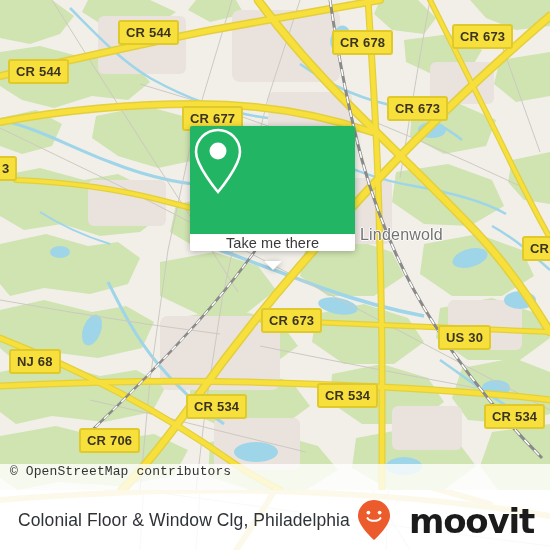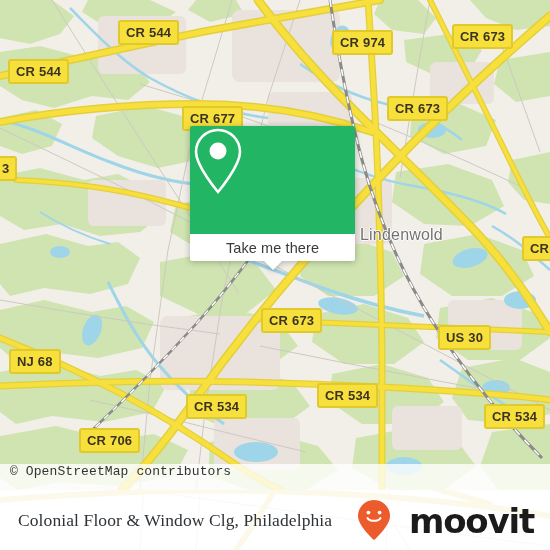--- a/index.html
+++ b/index.html
@@ -51,21 +51,21 @@
     position:absolute;left:190px;top:126px;width:165px;
     filter:drop-shadow(0 1px 3px rgba(0,0,0,.28));
   }
   .popup-top{
     height:108px;background:#22b563;
     border-radius:2px 2px 0 0;
     display:flex;align-items:center;justify-content:center;
   }
   .popup-pin{display:block;}
   .popup-bottom{
-    background:#ffffff;height:27px;
+    background:#ffffff;height:17px;
     display:flex;align-items:center;justify-content:center;
     border-radius:0 0 2px 2px;
   }
   .popup-bottom span{
     color:#3a3a3a;font-size:14.5px;letter-spacing:.1px;
   }
   .popup-tail{
     position:absolute;left:50%;top:135px;margin-left:-9px;
     width:0;height:0;
     border-left:9px solid transparent;
@@ -88,21 +88,21 @@
     position:absolute;left:0;top:490px;width:550px;height:60px;
     background:#ffffff;overflow:hidden;
   }
   .footer-watermark{position:absolute;left:0;top:-490px;opacity:.10;}
   .footer-inner{
     position:relative;width:100%;height:100%;
     display:flex;align-items:center;justify-content:space-between;
     box-sizing:border-box;padding:0 16px 0 18px;
   }
   .footer-title{
-    color:#2f3337;font-size:17.5px;letter-spacing:.1px;white-space:nowrap;font-family:Liberation Serif, serif;
+    color:#2f3337;font-size:17.5px;letter-spacing:.1px;white-space:nowrap;
   }
   .brand{display:flex;align-items:center;gap:18px;}
   .brand-word{
     color:#1b1b1b;font-size:34px;font-weight:bold;letter-spacing:-1.2px;
     line-height:1;position:relative;top:1px;
     font-family:"DejaVu Sans", sans-serif;
   }
 </style>
 </head>
 <body>
@@ -239,21 +239,21 @@
         <path stroke="#ffffff" stroke-width="1.4" stroke-dasharray="6 6" d="M286,204 C262,244 230,286 196,324 C160,364 122,402 86,436"></path>
       </g>
     </svg>
 
     <div>
       <div class="place-label" style="left:360px;top:226px;">Lindenwold</div>
     </div>
 
     <div>
       <div class="shield" style="left:118px;top:20px;">CR 544</div>
-      <div class="shield" style="left:332px;top:30px;">CR 974</div>
+      <div class="shield" style="left:332px;top:30px;">CR 678</div>
       <div class="shield" style="left:452px;top:24px;">CR 673</div>
       <div class="shield" style="left:8px;top:59px;">CR 544</div>
       <div class="shield" style="left:387px;top:96px;">CR 673</div>
       <div class="shield" style="left:182px;top:106px;">CR 677</div>
       <div class="shield" style="left:-6px;top:156px;">3</div>
       <div class="shield" style="left:522px;top:236px;">CR 686</div>
       <div class="shield" style="left:261px;top:308px;">CR 673</div>
       <div class="shield" style="left:438px;top:325px;">US 30</div>
       <div class="shield" style="left:9px;top:349px;">NJ 68</div>
       <div class="shield" style="left:317px;top:383px;">CR 534</div>

